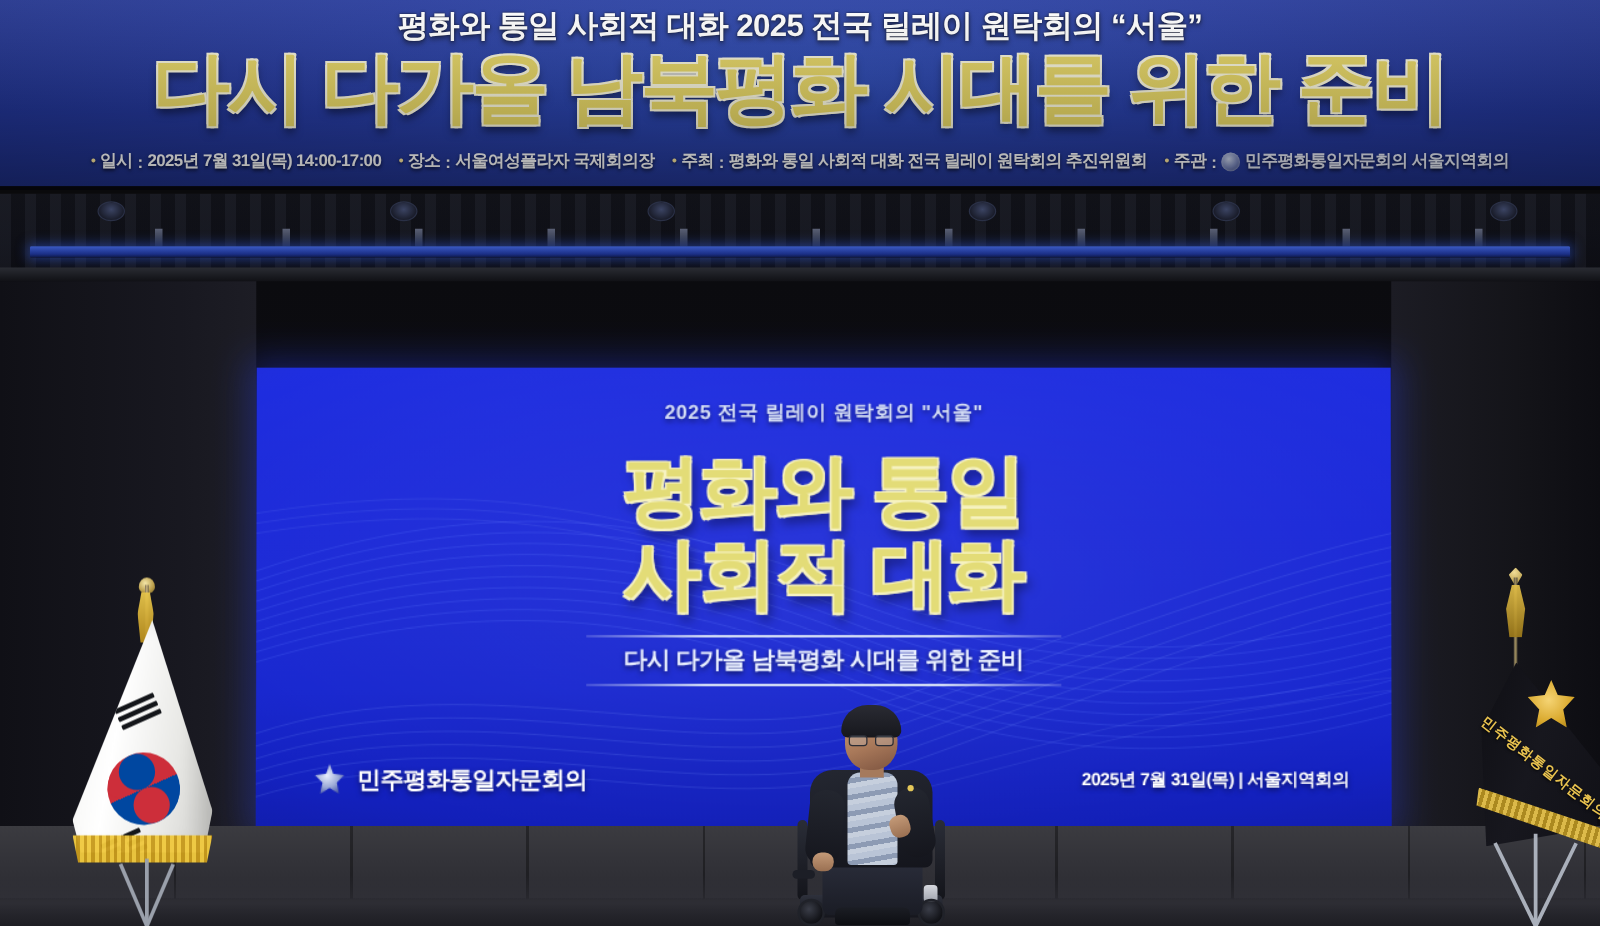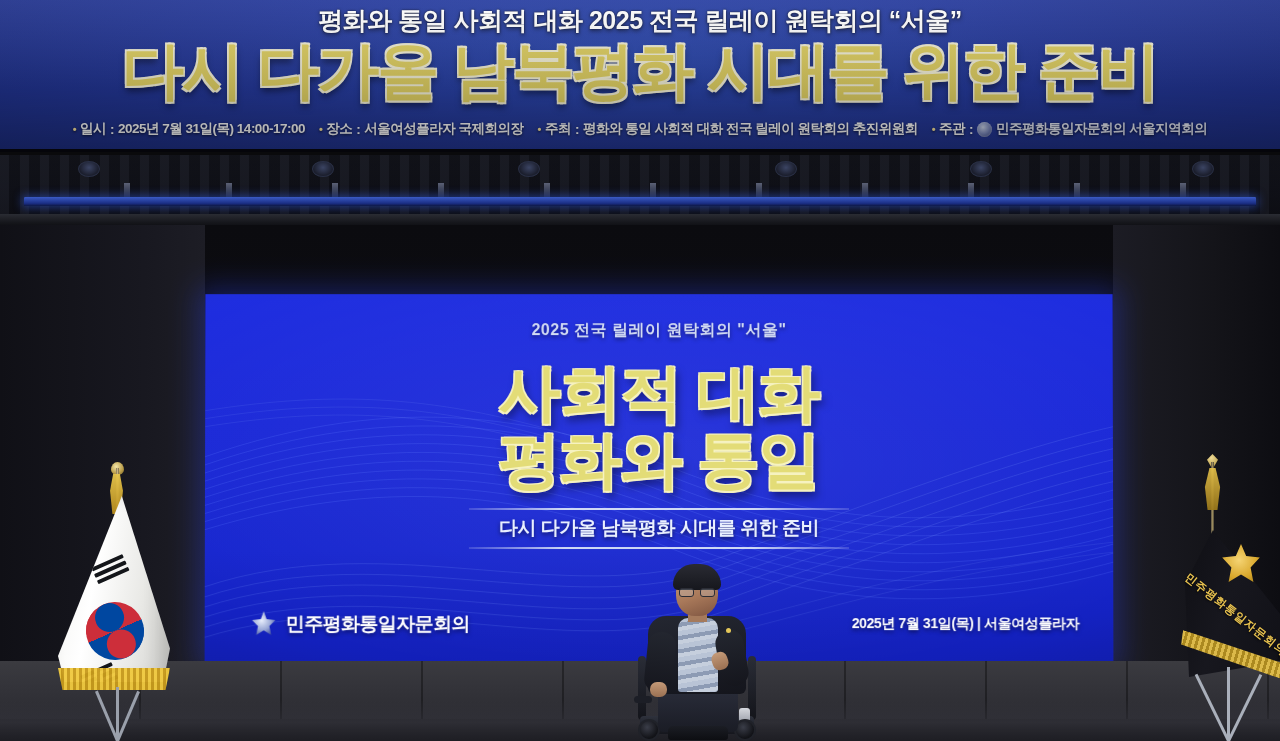--- a/index.html
+++ b/index.html
@@ -366,36 +366,36 @@
           <path d="M520,330 C640,300 760,262 930,246"></path>
           <path d="M520,340 C640,310 760,272 930,256"></path>
         </g>
       </svg>
     </div>
     <div class="led-vig"></div>
 
     <div class="scr-kicker">2025 전국 릴레이 원탁회의 "서울"</div>
 
     <div class="scr-title">
+      <div>평화와 통일</div>
       <div>사회적 대화</div>
-      <div>평화와 통일</div>
     </div>
 
     <div class="scr-sub-wrap">
       <div class="scr-rule"></div>
       <div class="scr-sub">다시 다가올 남북평화 시대를 위한 준비</div>
       <div class="scr-rule"></div>
     </div>
 
     <div class="scr-logo">
       <span class="scr-logo-mark"></span>
       <span class="scr-logo-text">민주평화통일자문회의</span>
     </div>
 
-    <div class="scr-meta">2025년 7월 31일(목) | 서울여성플라자</div>
+    <div class="scr-meta">2025년 7월 31일(목) | 서울지역회의</div>
   </div>
 
   <div class="apron">
     <div class="apron-seams"></div>
   </div>
   <div class="floor"></div>
   <div class="stage-floor-glow"></div>
 
   <div class="flag-left">
     <div class="fl-finial"></div>

